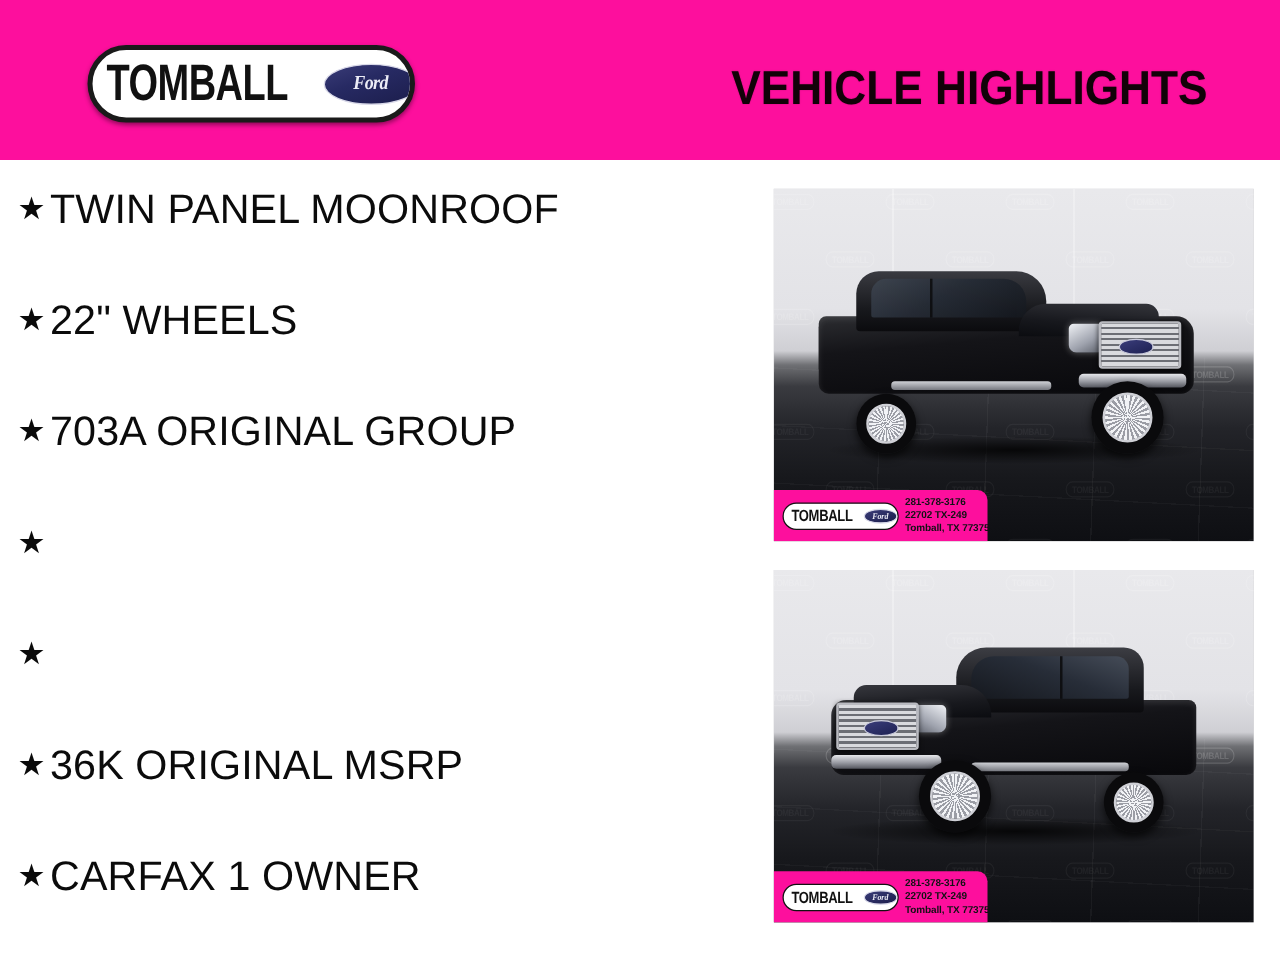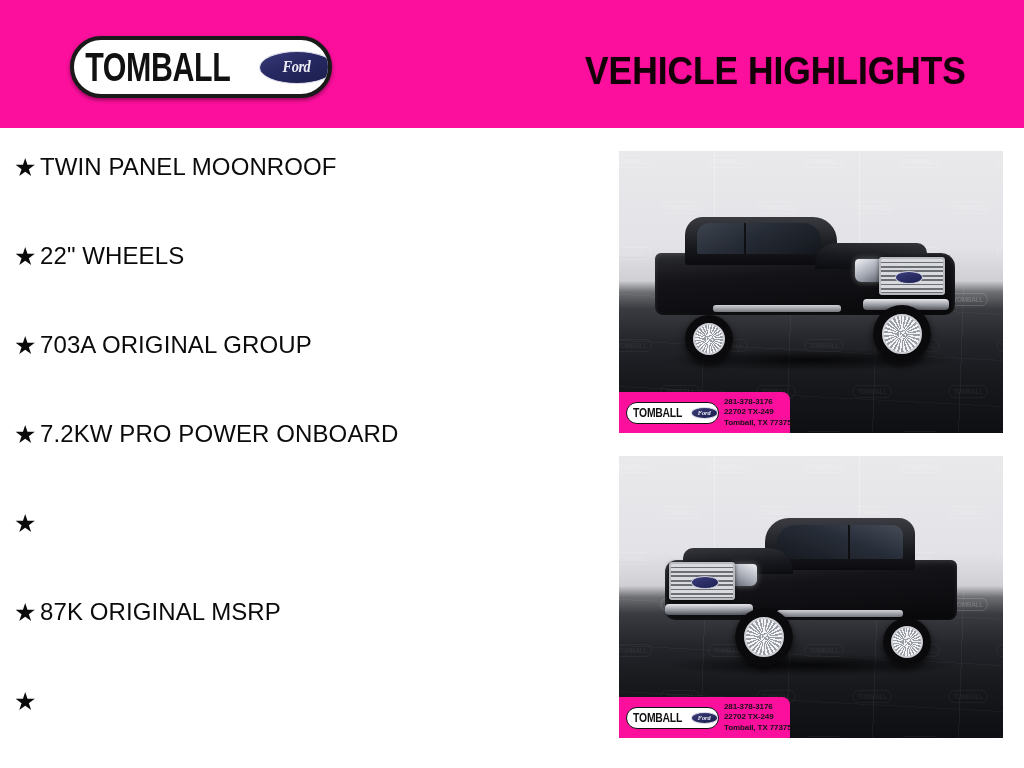--- a/index.html
+++ b/index.html
@@ -75,21 +75,21 @@
   }
   .highlight-bullet{
     flex:none;
     width:26px;
     font-size:25px;
     line-height:34px;
     color:#0a0a0a;
     text-align:left;
   }
   .highlight-text{
-    font-size:24px;
+    font-size:33px;
     line-height:34px;
     color:#0b0b0b;
     letter-spacing:0.1px;
     white-space:nowrap;
   }
 
   
   .vehicle-photo{
     position:absolute;
     width:384px; height:282px;
@@ -385,34 +385,34 @@
     <span class="highlight-text">22" WHEELS</span>
   </li>
 
   <li class="highlight-item">
     <span class="highlight-bullet">★</span>
     <span class="highlight-text">703A ORIGINAL GROUP</span>
   </li>
 
   <li class="highlight-item">
     <span class="highlight-bullet">★</span>
-    <span class="highlight-text">7.2KW PRO POWER ONBOARD</span>
-  </li>
-
-  <li class="highlight-item">
-    <span class="highlight-bullet">★</span>
-  </li>
-
-  <li class="highlight-item">
-    <span class="highlight-bullet">★</span>
-    <span class="highlight-text">87K ORIGINAL MSRP</span>
-  </li>
-
-  <li class="highlight-item">
-    <span class="highlight-bullet">★</span>
+  </li>
+
+  <li class="highlight-item">
+    <span class="highlight-bullet">★</span>
+  </li>
+
+  <li class="highlight-item">
+    <span class="highlight-bullet">★</span>
+    <span class="highlight-text">36K ORIGINAL MSRP</span>
+  </li>
+
+  <li class="highlight-item">
+    <span class="highlight-bullet">★</span>
+    <span class="highlight-text">CARFAX 1 OWNER</span>
   </li>
 </ul>
 
 <div class="vehicle-photo" id="vehicle-photo-1">
   <div class="photo-backdrop"></div>
   <div class="photo-seams"></div>
   <div class="photo-floor"></div>
   <div class="photo-watermarks">
       <span class="wm" style="left: -10px; top: 4px; opacity: 0.55;">TOMBALL</span>
       <span class="wm" style="left: 86px; top: 4px; opacity: 0.55;">TOMBALL</span>

